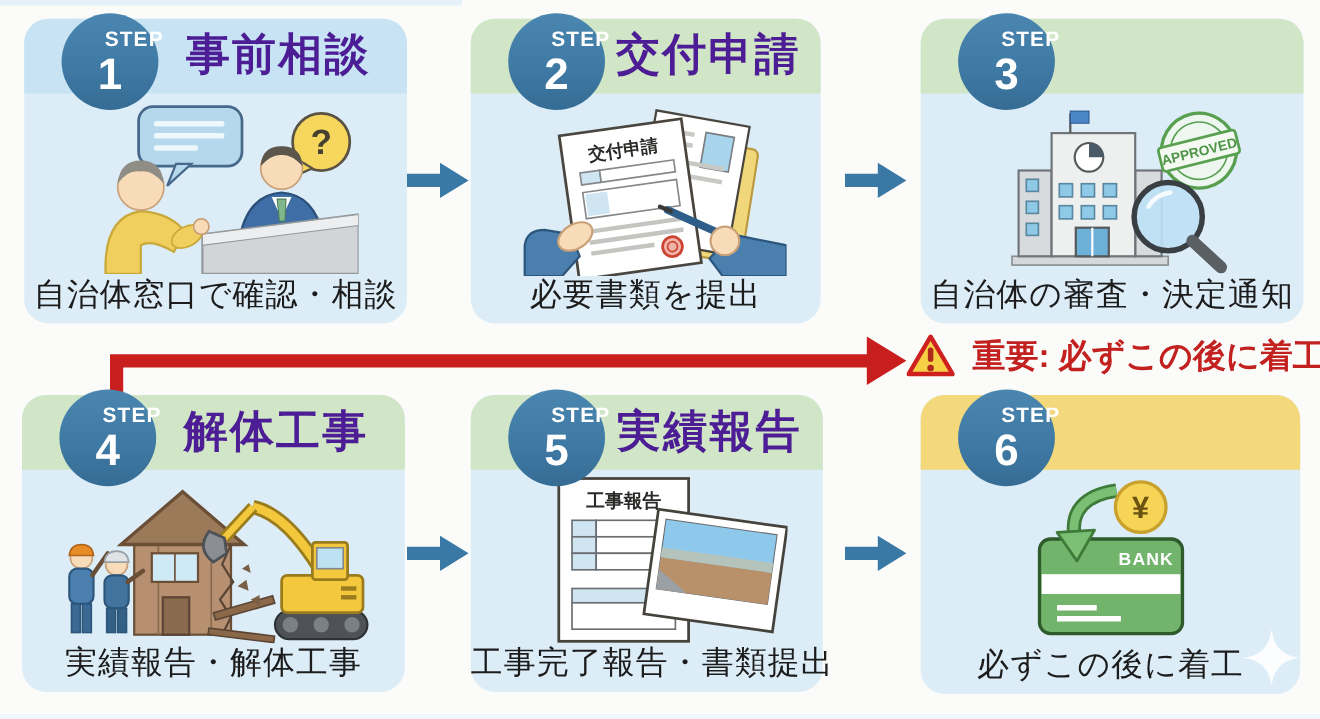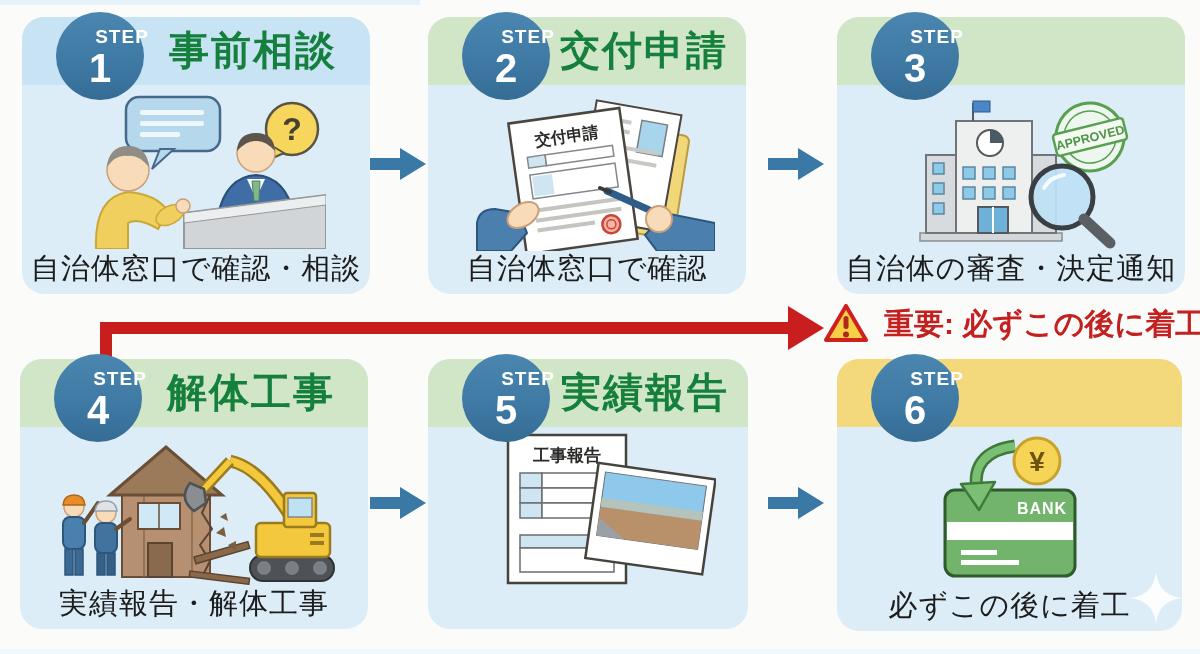--- a/index.html
+++ b/index.html
@@ -21,21 +21,21 @@
     position:absolute;left:34px;top:-5px;width:88px;height:88px;border-radius:50%;
     background:linear-gradient(180deg,#4a86b0 0%,#3f7aa5 55%,#356c94 100%);
     display:flex;flex-direction:column;align-items:center;justify-content:center;
     color:#ffffff;z-index:3;
   }
   .badge .step-word{font-size:19px;font-weight:700;letter-spacing:1px;line-height:1;margin-top:2px;margin-left:44px;}
   .badge .step-num{font-size:40px;font-weight:800;line-height:1;margin-top:2px;}
 
   .card-title{
     position:absolute;left:120px;right:6px;top:0;height:68px;line-height:66px;
-    text-align:center;font-size:40px;font-weight:900;color:#15803d;letter-spacing:2px;
+    text-align:center;font-size:40px;font-weight:900;color:#4c1d95;letter-spacing:2px;
     white-space:nowrap;z-index:2;
   }
   .illu{
     position:absolute;left:0;right:0;top:74px;bottom:44px;
     display:flex;align-items:center;justify-content:center;
   }
   .caption{
     position:absolute;left:0;right:0;bottom:8px;height:36px;line-height:36px;
     text-align:center;font-size:29px;font-weight:400;color:#1c1c1c;letter-spacing:1px;
     white-space:nowrap;
@@ -153,21 +153,21 @@
       </g>
 
       <g>
         <line x1="148" y1="100" x2="206" y2="126" stroke="#2e5d8a" stroke-width="7" stroke-linecap="round"></line>
         <line x1="141" y1="97" x2="151" y2="101" stroke="#3a3a38" stroke-width="4" stroke-linecap="round"></line>
         <path d="M256,160 L198,160 L186,144 L206,122 L256,132 Z" fill="#4a7fae" stroke="#2c567c" stroke-width="2"></path>
         <circle cx="200" cy="128" r="13" fill="#f8dcba" stroke="#c9a078" stroke-width="2"></circle>
       </g>
     </svg>
   </div>
-  <div class="caption">自治体窓口で確認</div>
+  <div class="caption">必要書類を提出</div>
 </div>
 
 <div class="card" style="left:837px;top:17px;width:348px;height:277px;">
   <div class="card-header hdr-green"></div>
   <div class="badge">
     <span class="step-word">STEP</span>
     <span class="step-num">3</span>
   </div>
   <div class="illu">
     <svg width="270" height="156" viewBox="0 0 270 156">
@@ -298,20 +298,21 @@
 
       <g transform="rotate(8 192 96)">
         <rect x="130" y="38" width="118" height="96" fill="#ffffff" stroke="#46423c" stroke-width="2.5"></rect>
         <rect x="138" y="46" width="102" height="64" fill="#8ec8ea" stroke="#6a6e72" stroke-width="1"></rect>
         <rect x="138" y="72" width="102" height="9" fill="#b4c4bc"></rect>
         <rect x="138" y="81" width="102" height="29" fill="#b8906a"></rect>
         <polygon points="138,110 138,92 166,110" fill="#9aa0a4"></polygon>
       </g>
     </svg>
   </div>
+  <div class="caption">工事完了報告・書類提出</div>
 </div>
 
 <div class="card" style="left:837px;top:359px;width:345px;height:272px;">
   <div class="card-header hdr-yellow"></div>
   <div class="badge">
     <span class="step-word">STEP</span>
     <span class="step-num">6</span>
   </div>
   <div class="illu">
     <svg width="250" height="152" viewBox="0 0 250 152">

